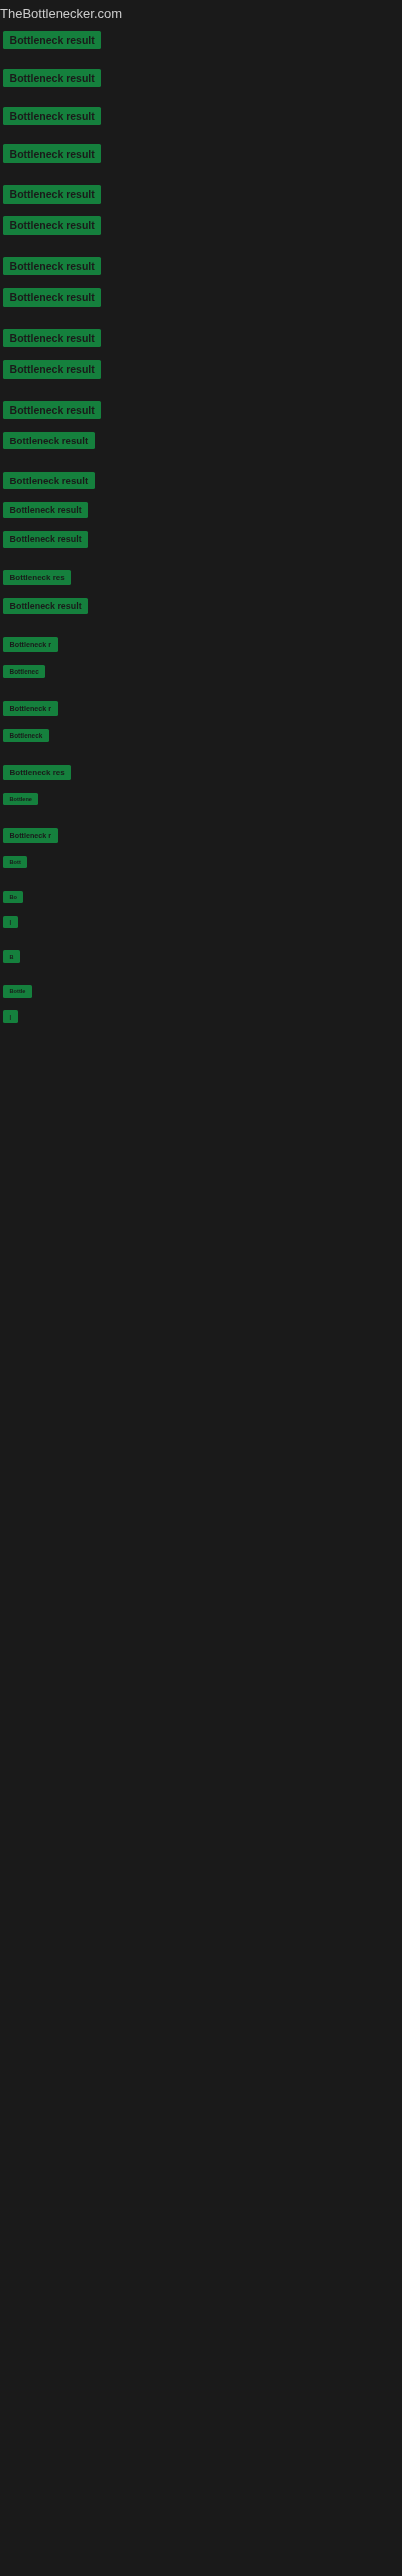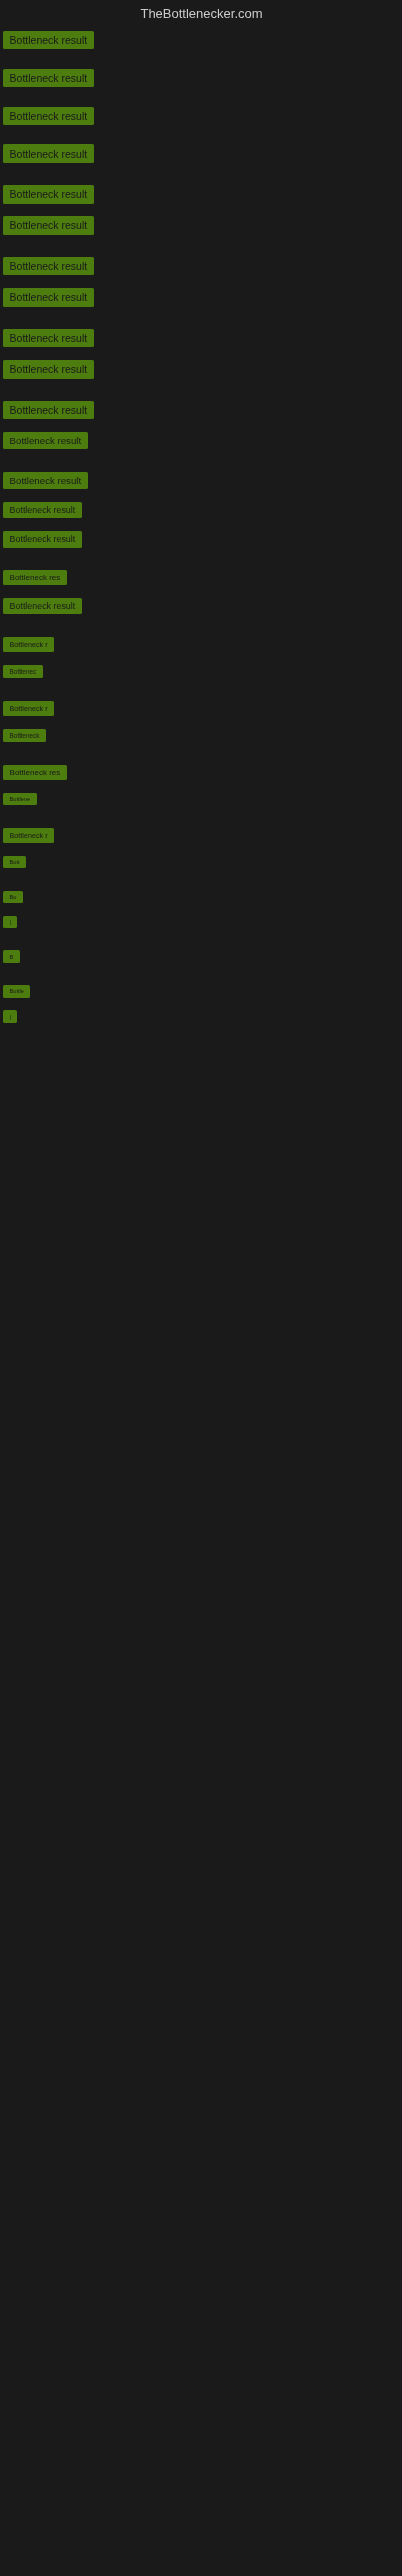--- a/index.html
+++ b/index.html
@@ -8,36 +8,35 @@
       box-sizing: border-box;
     }
     body {
       background-color: #1a1a1a;
       width: 403px;
       min-height: 2576px;
       font-family: Arial, sans-serif;
       position: relative;
     }
     .site-title {
-      text-align: center;
       color: #cccccc;
       font-size: 13px;
       padding: 6.4px 0 9.7px 0;
       font-weight: normal;
     }
     .bottleneck-item {
       margin: 0 0 6.4px 3.2px;
       display: flex;
       align-items: center;
     }
     .bottleneck-badge {
-      background-color: #4d7c0f;
+      background-color: #15803d;
       color: #1a1a1a;
       font-size: 10.5px;
-      font-weight: normal;
+      font-weight: bold;
       padding: 3.2px 6.4px;
       border-radius: 1.6px;
       white-space: nowrap;
       display: inline-block;
     }
   </style>
 </head>
 <body>
 
 <div class="site-title">TheBottlenecker.com</div>

